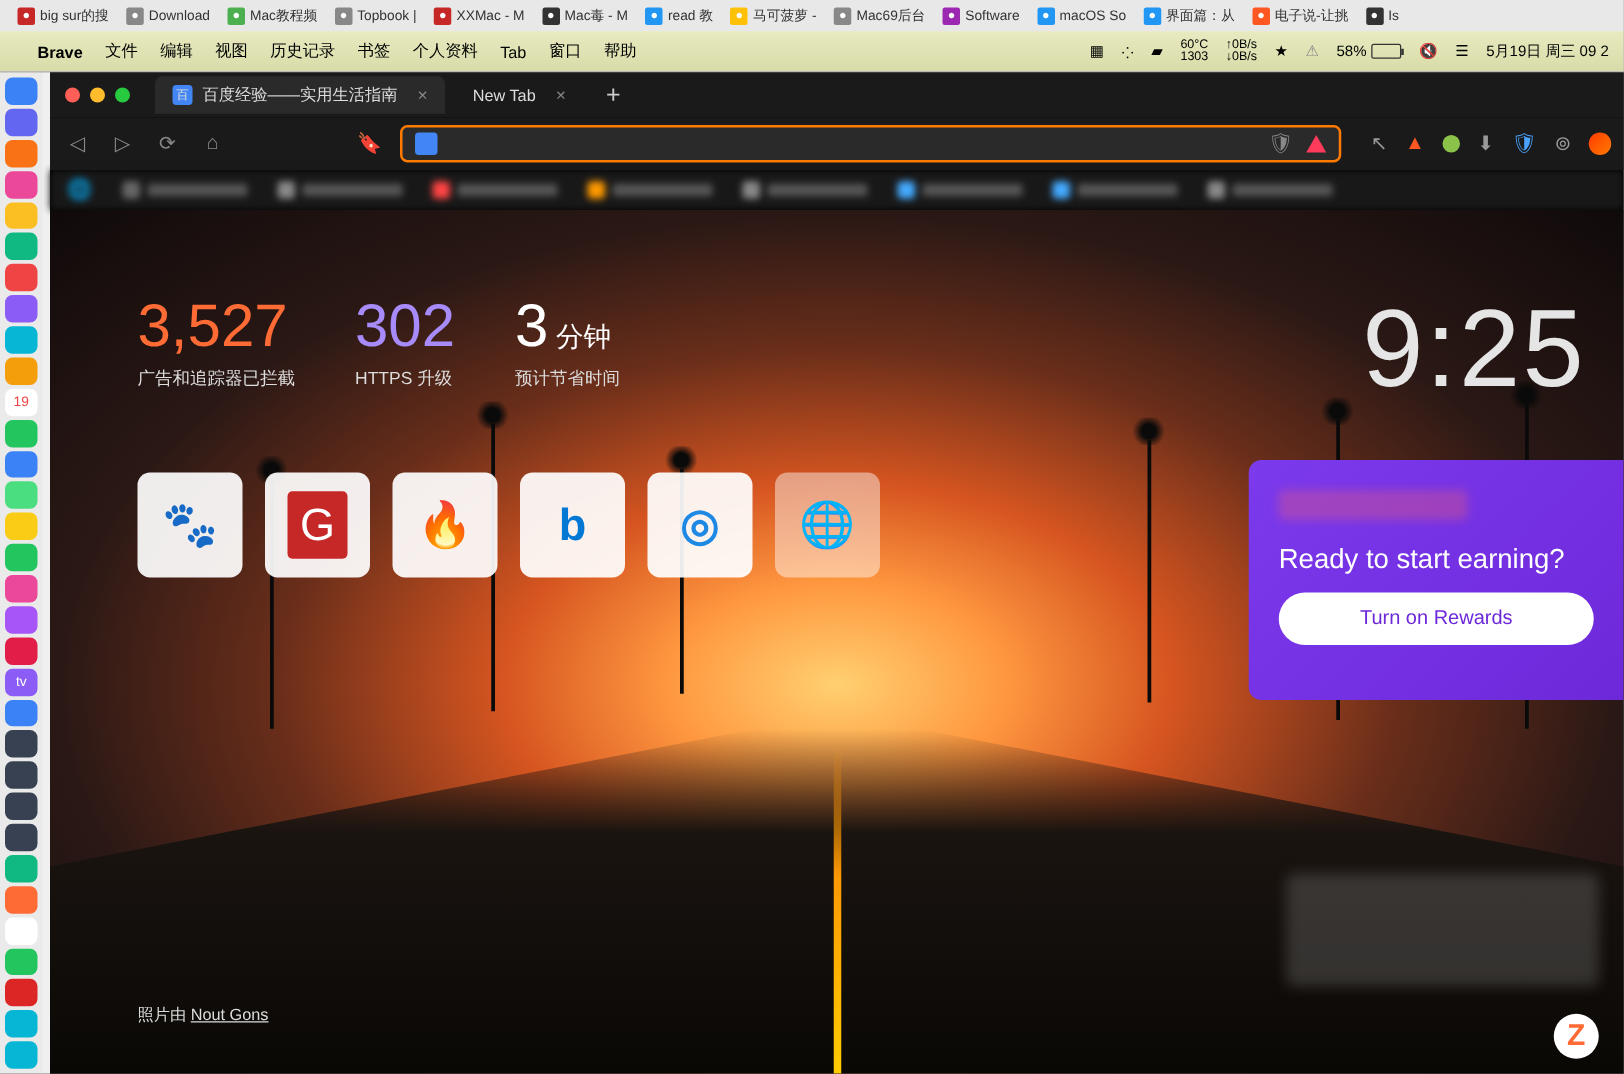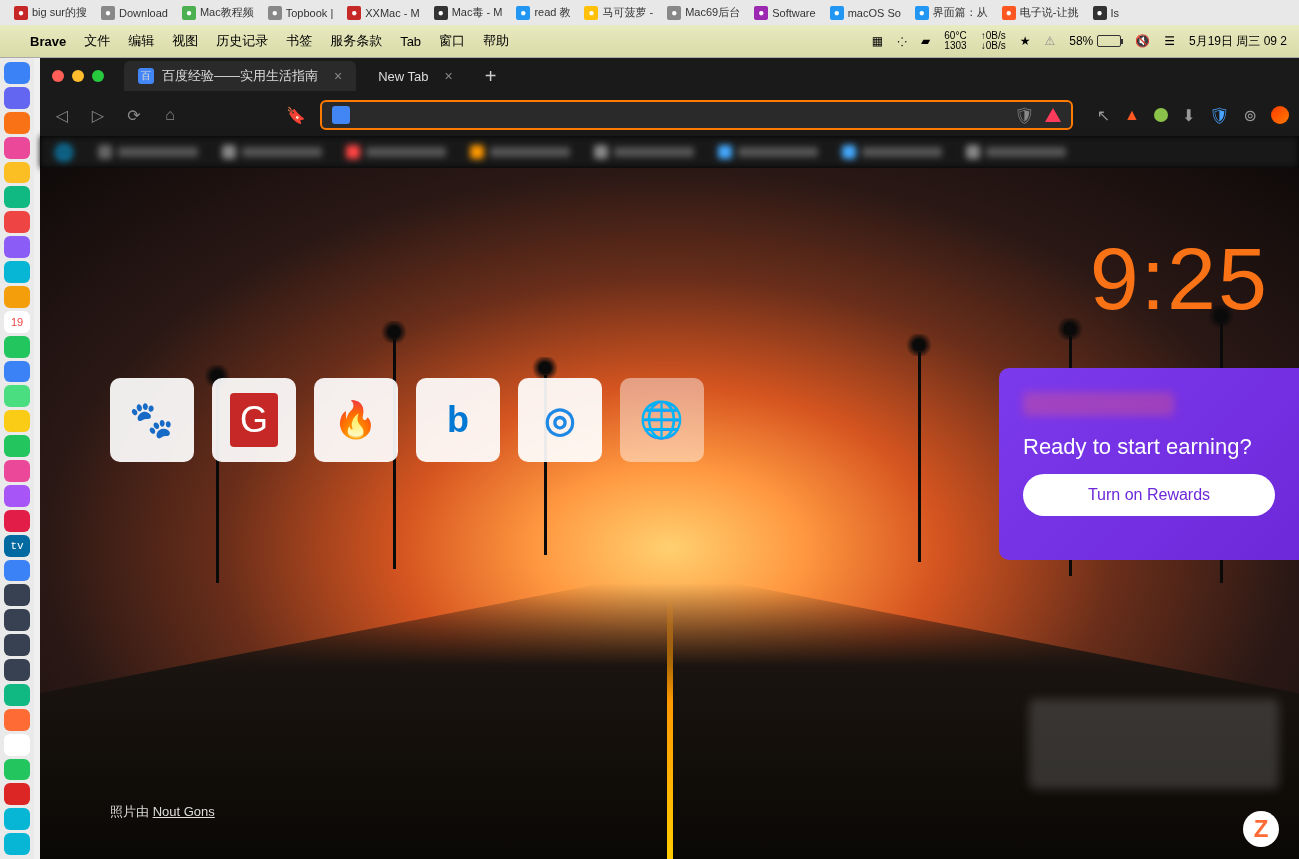--- a/index.html
+++ b/index.html
@@ -64,21 +64,21 @@
 .lane { position: absolute; left: 50%; bottom: 0; width: 6px; height: 38%; background: linear-gradient(to top, #ffcc00 0%, #ff9900 60%, transparent 100%); transform: translateX(-50%); }
 .palm { position: absolute; width: 3px; background: #0a0a0a; }
 .palm::before { content: ''; position: absolute; top: -18px; left: -14px; width: 30px; height: 22px; background: radial-gradient(circle, #0a0a0a 30%, transparent 70%); }
 
 .stats { position: absolute; top: 70px; left: 70px; display: flex; gap: 48px; color: #fff; }
 .stat .num { font-size: 48px; font-weight: 300; line-height: 1; }
 .stat .lbl { font-size: 14px; margin-top: 8px; color: #ddd; }
 .stat.orange .num { color: #ff6b35; }
 .stat.purple .num { color: #a78bfa; }
 
-.clock { position: absolute; top: 60px; right: 30px; font-size: 88px; font-weight: 200; color: #f97316; letter-spacing: 2px; margin-left: 16px; }
+.clock { position: absolute; top: 60px; right: 30px; font-size: 88px; font-weight: 200; color: #e5e5e5; letter-spacing: 2px; margin-left: 16px; }
 
 .tiles { position: absolute; top: 210px; left: 70px; display: flex; gap: 18px; }
 .tile { width: 84px; height: 84px; background: rgba(255,255,255,0.92); border-radius: 10px; display: flex; align-items: center; justify-content: center; cursor: pointer; font-size: 36px; }
 .tile.dim { background: rgba(255,255,255,0.45); }
 
 .rewards { position: absolute; right: 0; top: 200px; width: 300px; background: linear-gradient(135deg, #7c3aed, #6d28d9); border-radius: 10px 0 0 10px; padding: 24px; color: #fff; }
 .rewards .blur-head { height: 24px; filter: blur(4px); background: rgba(255,100,100,0.3); border-radius: 4px; margin-bottom: 18px; width: 60%; }
 .rewards h2 { font-size: 22px; font-weight: 500; margin-bottom: 14px; }
 .rewards p { font-size: 14px; line-height: 1.4; margin-bottom: 20px; }
 .rewards button { width: 100%; padding: 12px; background: #fff; color: #6d28d9; border: none; border-radius: 24px; font-size: 16px; font-weight: 500; cursor: pointer; margin-bottom: 20px; }
@@ -153,21 +153,21 @@
   </div>
 
 <div class="menubar">
   <span class="apple"></span>
   <span class="app-name">Brave</span>
   <span>文件</span>
   <span>编辑</span>
   <span>视图</span>
   <span>历史记录</span>
   <span>书签</span>
-  <span>服务条款</span>
+  <span>个人资料</span>
   <span>Tab</span>
   <span>窗口</span>
   <span>帮助</span>
   <div class="right">
     <span>▦</span>
     <span>⁘</span>
     <span>▰</span>
     <div class="sensor">
       <div>60°C</div>
         <div>1303</div>
@@ -201,21 +201,21 @@
     <div class="app" style="background: rgb(245, 158, 11); font-size: 11px;"></div>
     <div class="app" style="background: rgb(255, 255, 255); color: rgb(239, 68, 68); font-size: 11px;">19</div>
     <div class="app" style="background: rgb(34, 197, 94); font-size: 11px;"></div>
     <div class="app" style="background: rgb(59, 130, 246); font-size: 11px;"></div>
     <div class="app" style="background: rgb(74, 222, 128); font-size: 11px;"></div>
     <div class="app" style="background: rgb(250, 204, 21); font-size: 11px;"></div>
     <div class="app" style="background: rgb(34, 197, 94); font-size: 11px;"></div>
     <div class="app" style="background: rgb(236, 72, 153); font-size: 11px;"></div>
     <div class="app" style="background: rgb(168, 85, 247); font-size: 11px;"></div>
     <div class="app" style="background: rgb(225, 29, 72); font-size: 11px;"></div>
-    <div class="app" style="background: #0369a1; color: rgb(255, 255, 255); font-size: 11px; font-family: Liberation Mono, monospace;">tv</div>
+    <div class="app" style="background: #8b5cf6; color: rgb(255, 255, 255); font-size: 11px;">tv</div>
     <div class="app" style="background: rgb(59, 130, 246); font-size: 11px;"></div>
     <div class="app" style="background: rgb(55, 65, 81); font-size: 11px;"></div>
     <div class="app" style="background: rgb(55, 65, 81); font-size: 11px;"></div>
     <div class="app" style="background: rgb(55, 65, 81); font-size: 11px;"></div>
     <div class="app" style="background: rgb(55, 65, 81); font-size: 11px;"></div>
     <div class="app" style="background: rgb(16, 185, 129); font-size: 11px;"></div>
     <div class="app" style="background: rgb(255, 107, 53); font-size: 11px;"></div>
     <div class="app" style="background: rgb(255, 255, 255); font-size: 11px;"></div>
     <div class="app" style="background: rgb(34, 197, 94); font-size: 11px;"></div>
     <div class="app" style="background: rgb(220, 38, 38); font-size: 11px;"></div>
@@ -307,20 +307,37 @@
     <div class="bg-gradient"></div>
     <div class="road"></div>
     <div class="lane"></div>
     <div class="palm" style="left:14%;bottom:40%;height:200px"></div>
     <div class="palm" style="left:28%;bottom:42%;height:230px"></div>
     <div class="palm" style="left:40%;bottom:44%;height:180px"></div>
     <div class="palm" style="right:30%;bottom:43%;height:210px"></div>
     <div class="palm" style="right:18%;bottom:41%;height:240px"></div>
     <div class="palm" style="right:6%;bottom:40%;height:260px"></div>
 
+    <div class="stats">
+      <div class="stat orange">
+        <div class="num">3,527</div>
+        <div class="lbl">广告和追踪器已拦截</div>
+      </div>
+      <div class="stat purple">
+        <div class="num">302</div>
+        <div class="lbl">HTTPS 升级</div>
+      </div>
+      <div class="stat">
+        <div class="time" style="display:flex;align-items:baseline;gap:6px">
+          <span class="num">3</span>
+          <span class="unit" style="font-size:22px;color:#fff">分钟</span>
+        </div>
+        <div class="lbl">预计节省时间</div>
+      </div>
+    </div>
 
     <div class="clock">9:25</div>
 
     <div class="tiles" id="tiles">
         <div class="tile">
           <span style="">🐾</span>
         </div>
         <div class="tile">
           <span style="background:#c62828;color:#fff;padding:6px 10px;border-radius:4px;">G</span>
         </div>

